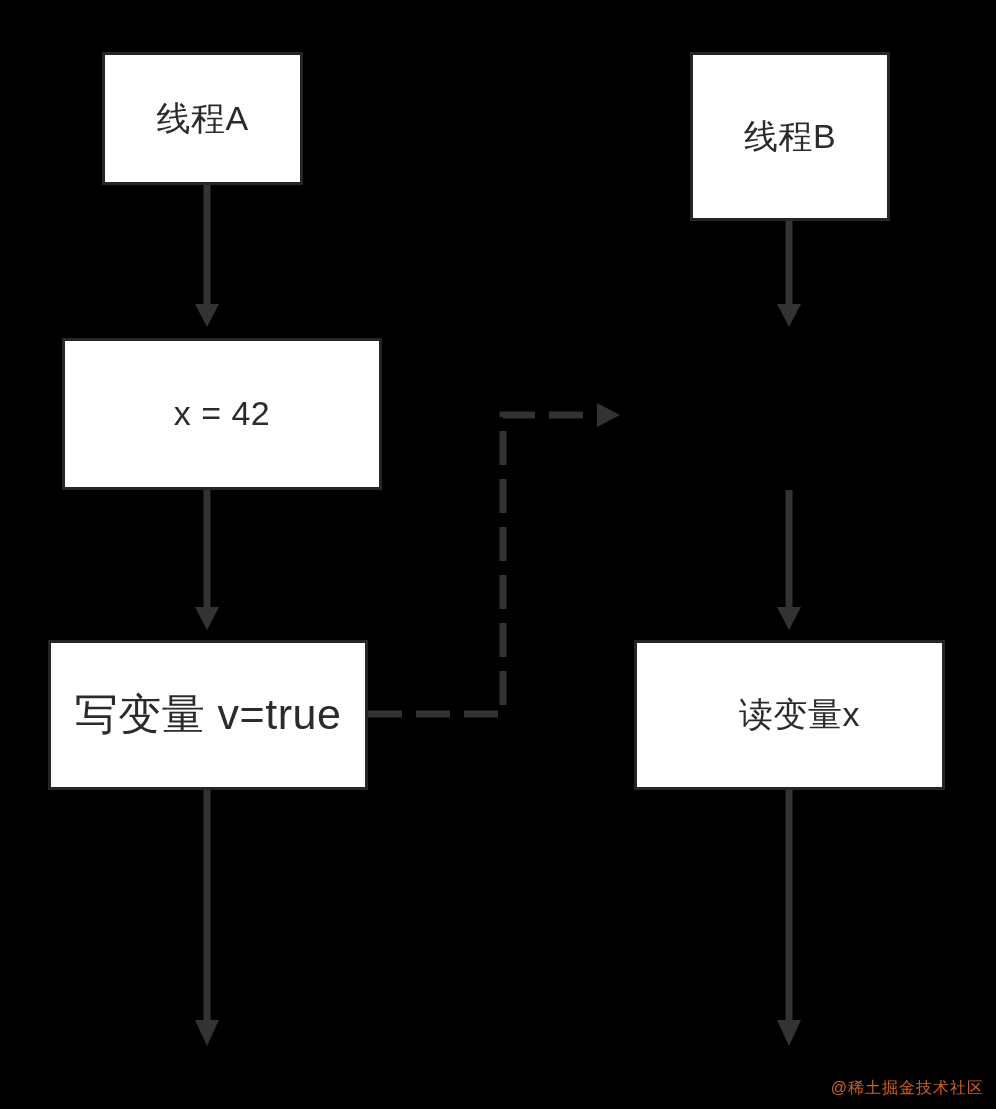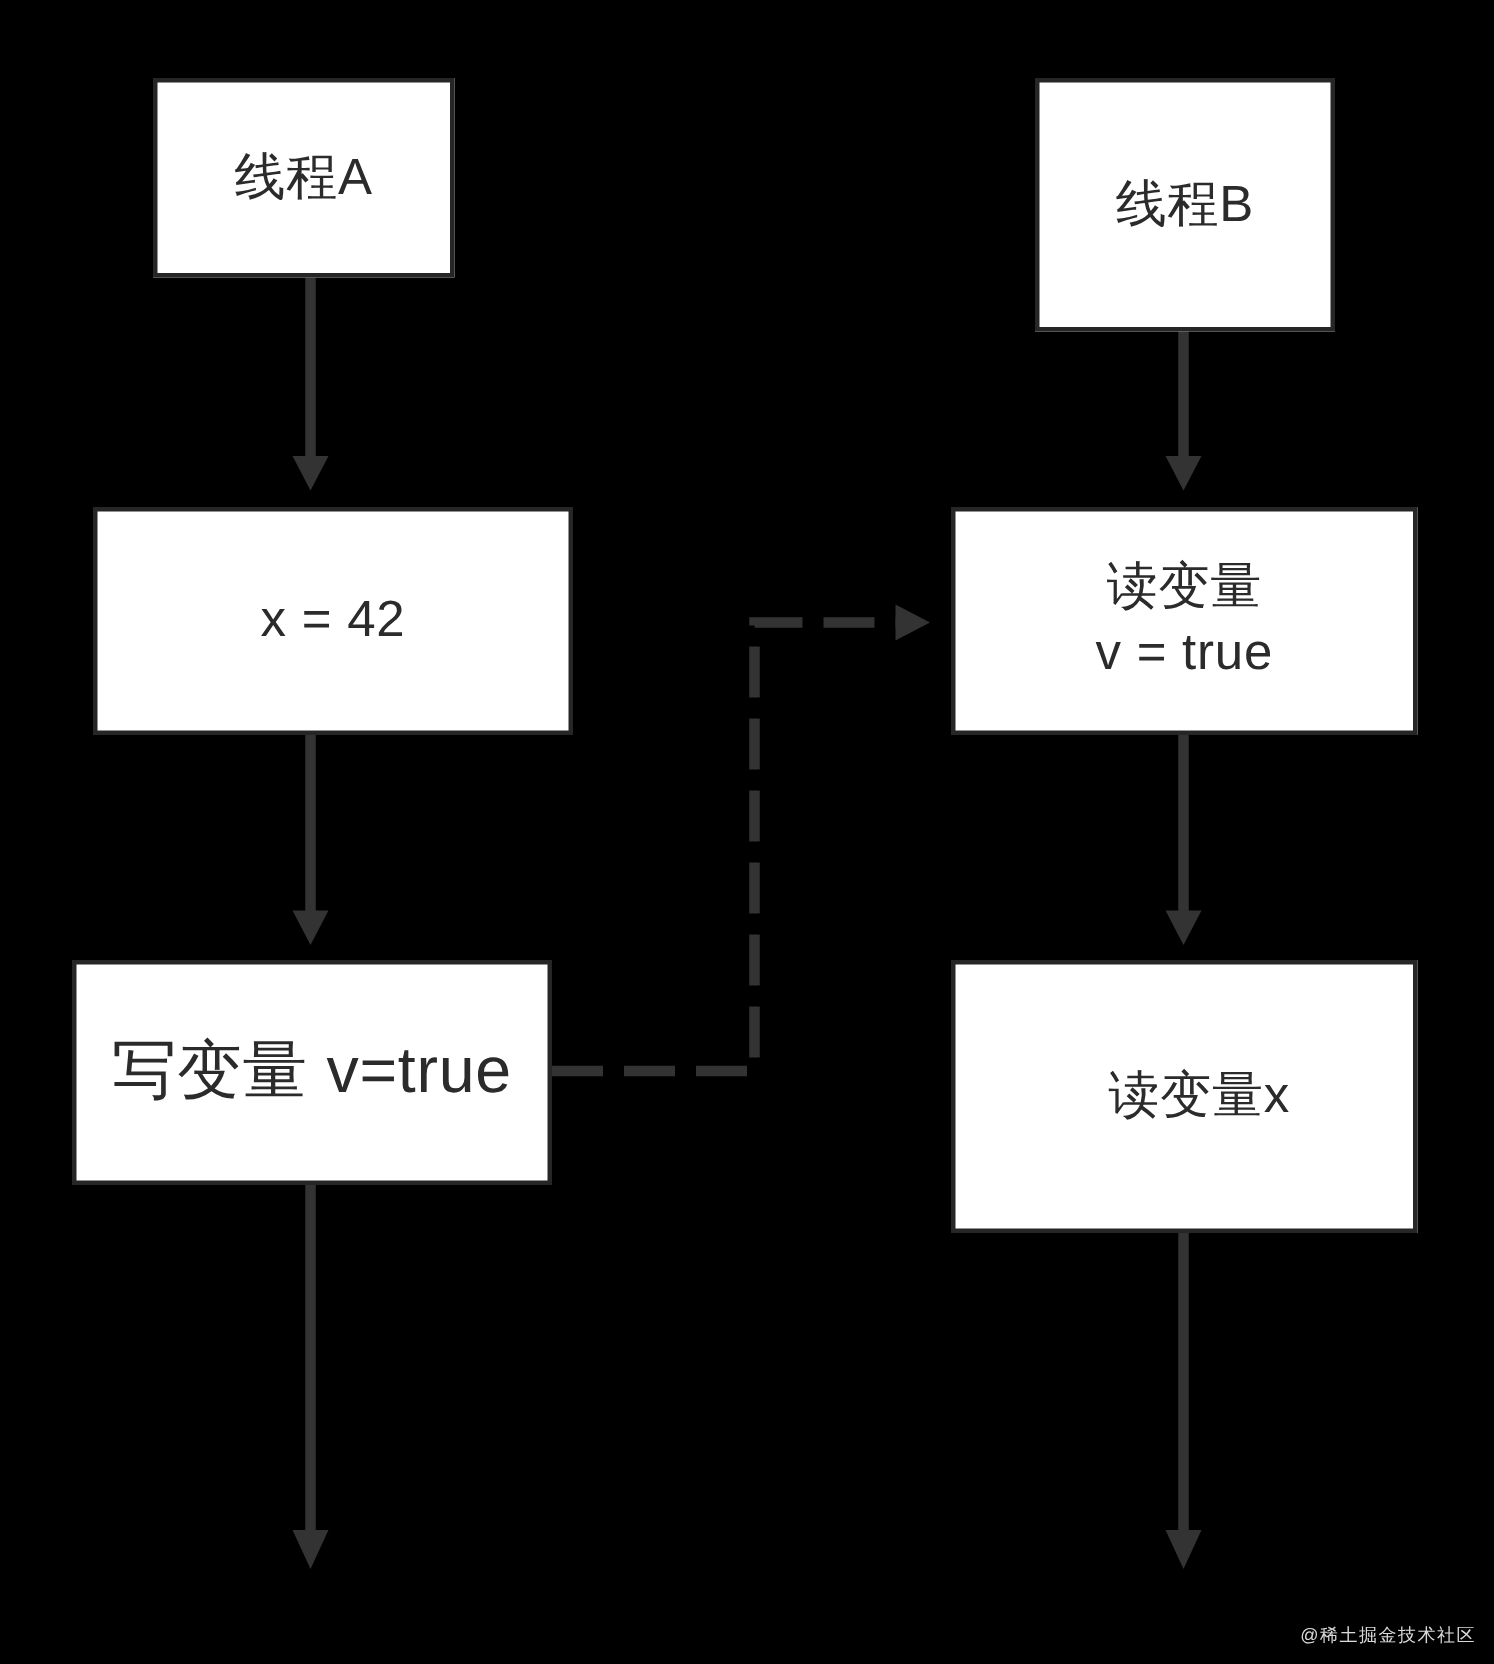--- a/index.html
+++ b/index.html
@@ -41,22 +41,22 @@
     z-index: 2;
     white-space: pre-line;
   }
   .node.compact {
     font-size: 43px;
   }
   .watermark {
     position: absolute;
     right: 12px;
     bottom: 10px;
-    color: #ffffff;
-    font-size: 12px;
+    color: #f97316;
+    font-size: 16px;
     letter-spacing: 1px;
     opacity: 0.85;
     z-index: 3;
     user-select: none;
     margin-top: 35px;
   }
 </style>
 </head>
 <body>
 
@@ -105,28 +105,24 @@
   </div>
 
   <div class="node" style="left:690px; top:52px; width:200px; height:169px;justify-content:center;">
     <span>线程B</span>
   </div>
 
   <div class="node" style="left:48px; top:338px; width:320px; height:152px;margin-left:14px;">
     <span>x = 42</span>
   </div>
 
-  <div class="node" style="left:634px; top:338px; width:311px; height:152px;">
-    <span>读变量
-v = true</span>
-  </div>
 
   <div class="node compact" style="left:48px; top:640px; width:320px; height:150px;">
     <span>写变量 v=true</span>
   </div>
 
-  <div class="node" style="left:634px; top:640px; width:311px; height:182px;padding-left:20px;">
+  <div class="node" style="left:634px; top:640px; width:311px; height:150px;padding-left:20px;">
     <span>读变量x</span>
   </div>
 
   <div class="watermark">@稀土掘金技术社区</div>
 
 </div>
 
 </body></html>

